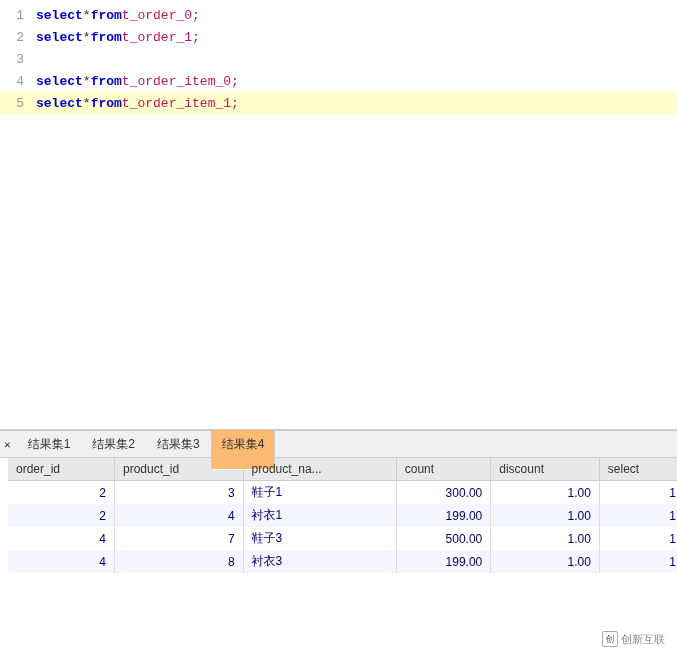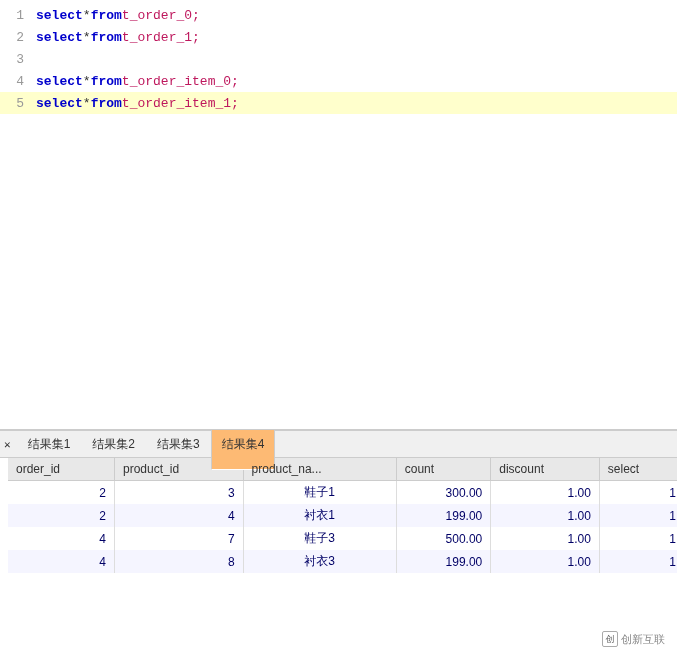--- a/index.html
+++ b/index.html
@@ -129,21 +129,21 @@
     }
 
     tbody td {
       padding: 3px 8px;
       border-right: 1px solid #ddd;
       color: #000066;
       text-align: right;
     }
 
     tbody td.text-left {
-      text-align: center;
+      text-align: left;
     }
 
     .watermark {
       position: fixed;
       bottom: 6px;
       right: 8px;
       font-size: 11px;
       color: #888;
       font-family: Arial, sans-serif;
       background: rgba(255,255,255,0.7);

